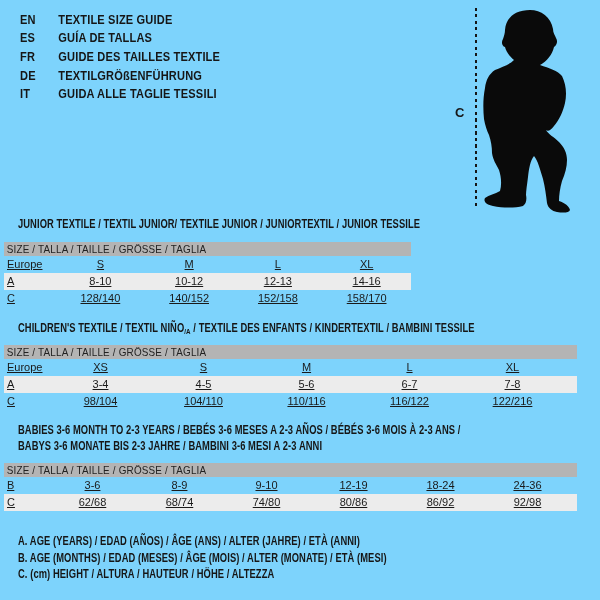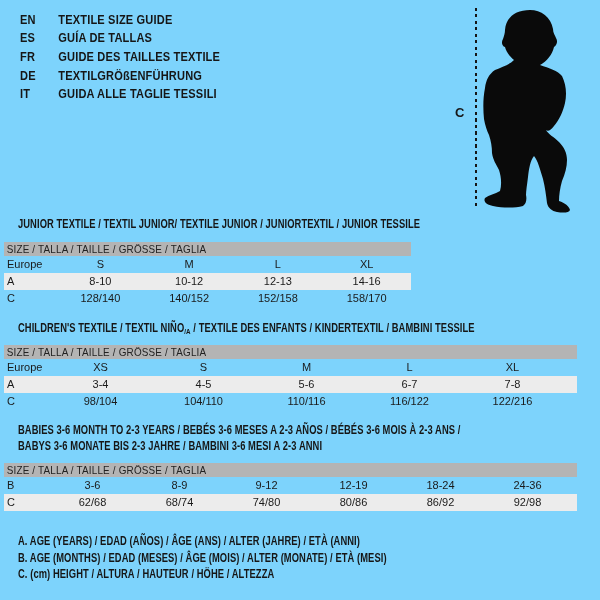--- a/index.html
+++ b/index.html
@@ -28,21 +28,21 @@
 
   
   table.size-table{position:absolute;left:4px;border-collapse:collapse;table-layout:fixed;}
   .t1{top:242px;width:407px;}
   .t2{top:345px;width:573px;}
   .t3{top:463px;width:573px;}
   .size-table td{padding:0;font-size:11px;color:#1a1a1a;overflow:hidden;}
   .bar-cell{background:#b4b4b4;height:14px;}
   .bar-text{display:inline-block;white-space:nowrap;padding-left:3px;font-size:11px;color:#222;
             transform:scaleX(0.9);transform-origin:0 0;letter-spacing:.2px;}
-  .data-row td{height:17px;line-height:17px;text-align:center;white-space:nowrap;}
+  .data-row td{height:17px;line-height:17px;text-align:center;white-space:nowrap;text-decoration:underline;}
   .data-row td.lbl{text-align:left;padding-left:3px;}
   .shaded td{background:#ececec;}
 
   
   .footnotes{position:absolute;left:18px;top:533px;transform:scaleX(0.78);transform-origin:0 0;}
   .footnote{font-weight:700;font-size:12px;line-height:16.6px;white-space:nowrap;letter-spacing:.1px;}
 </style>
 </head>
 <body>
 
@@ -209,21 +209,21 @@
         <col style="width:6px">
       </colgroup>
     <tbody>
         <tr>
       <td class="bar-cell" colspan="8"><span class="bar-text">SIZE / TALLA / TAILLE / GRÖSSE / TAGLIA</span></td>
     </tr>
     <tr class="data-row">
       <td class="lbl">B</td>
       <td>3-6</td>
       <td>8-9</td>
-      <td>9-12</td>
+      <td>9-10</td>
       <td>12-19</td>
       <td>18-24</td>
       <td>24-36</td>
       <td></td>
     </tr>
     <tr class="data-row shaded">
       <td class="lbl">C</td>
       <td>62/68</td>
       <td>68/74</td>
       <td>74/80</td>

